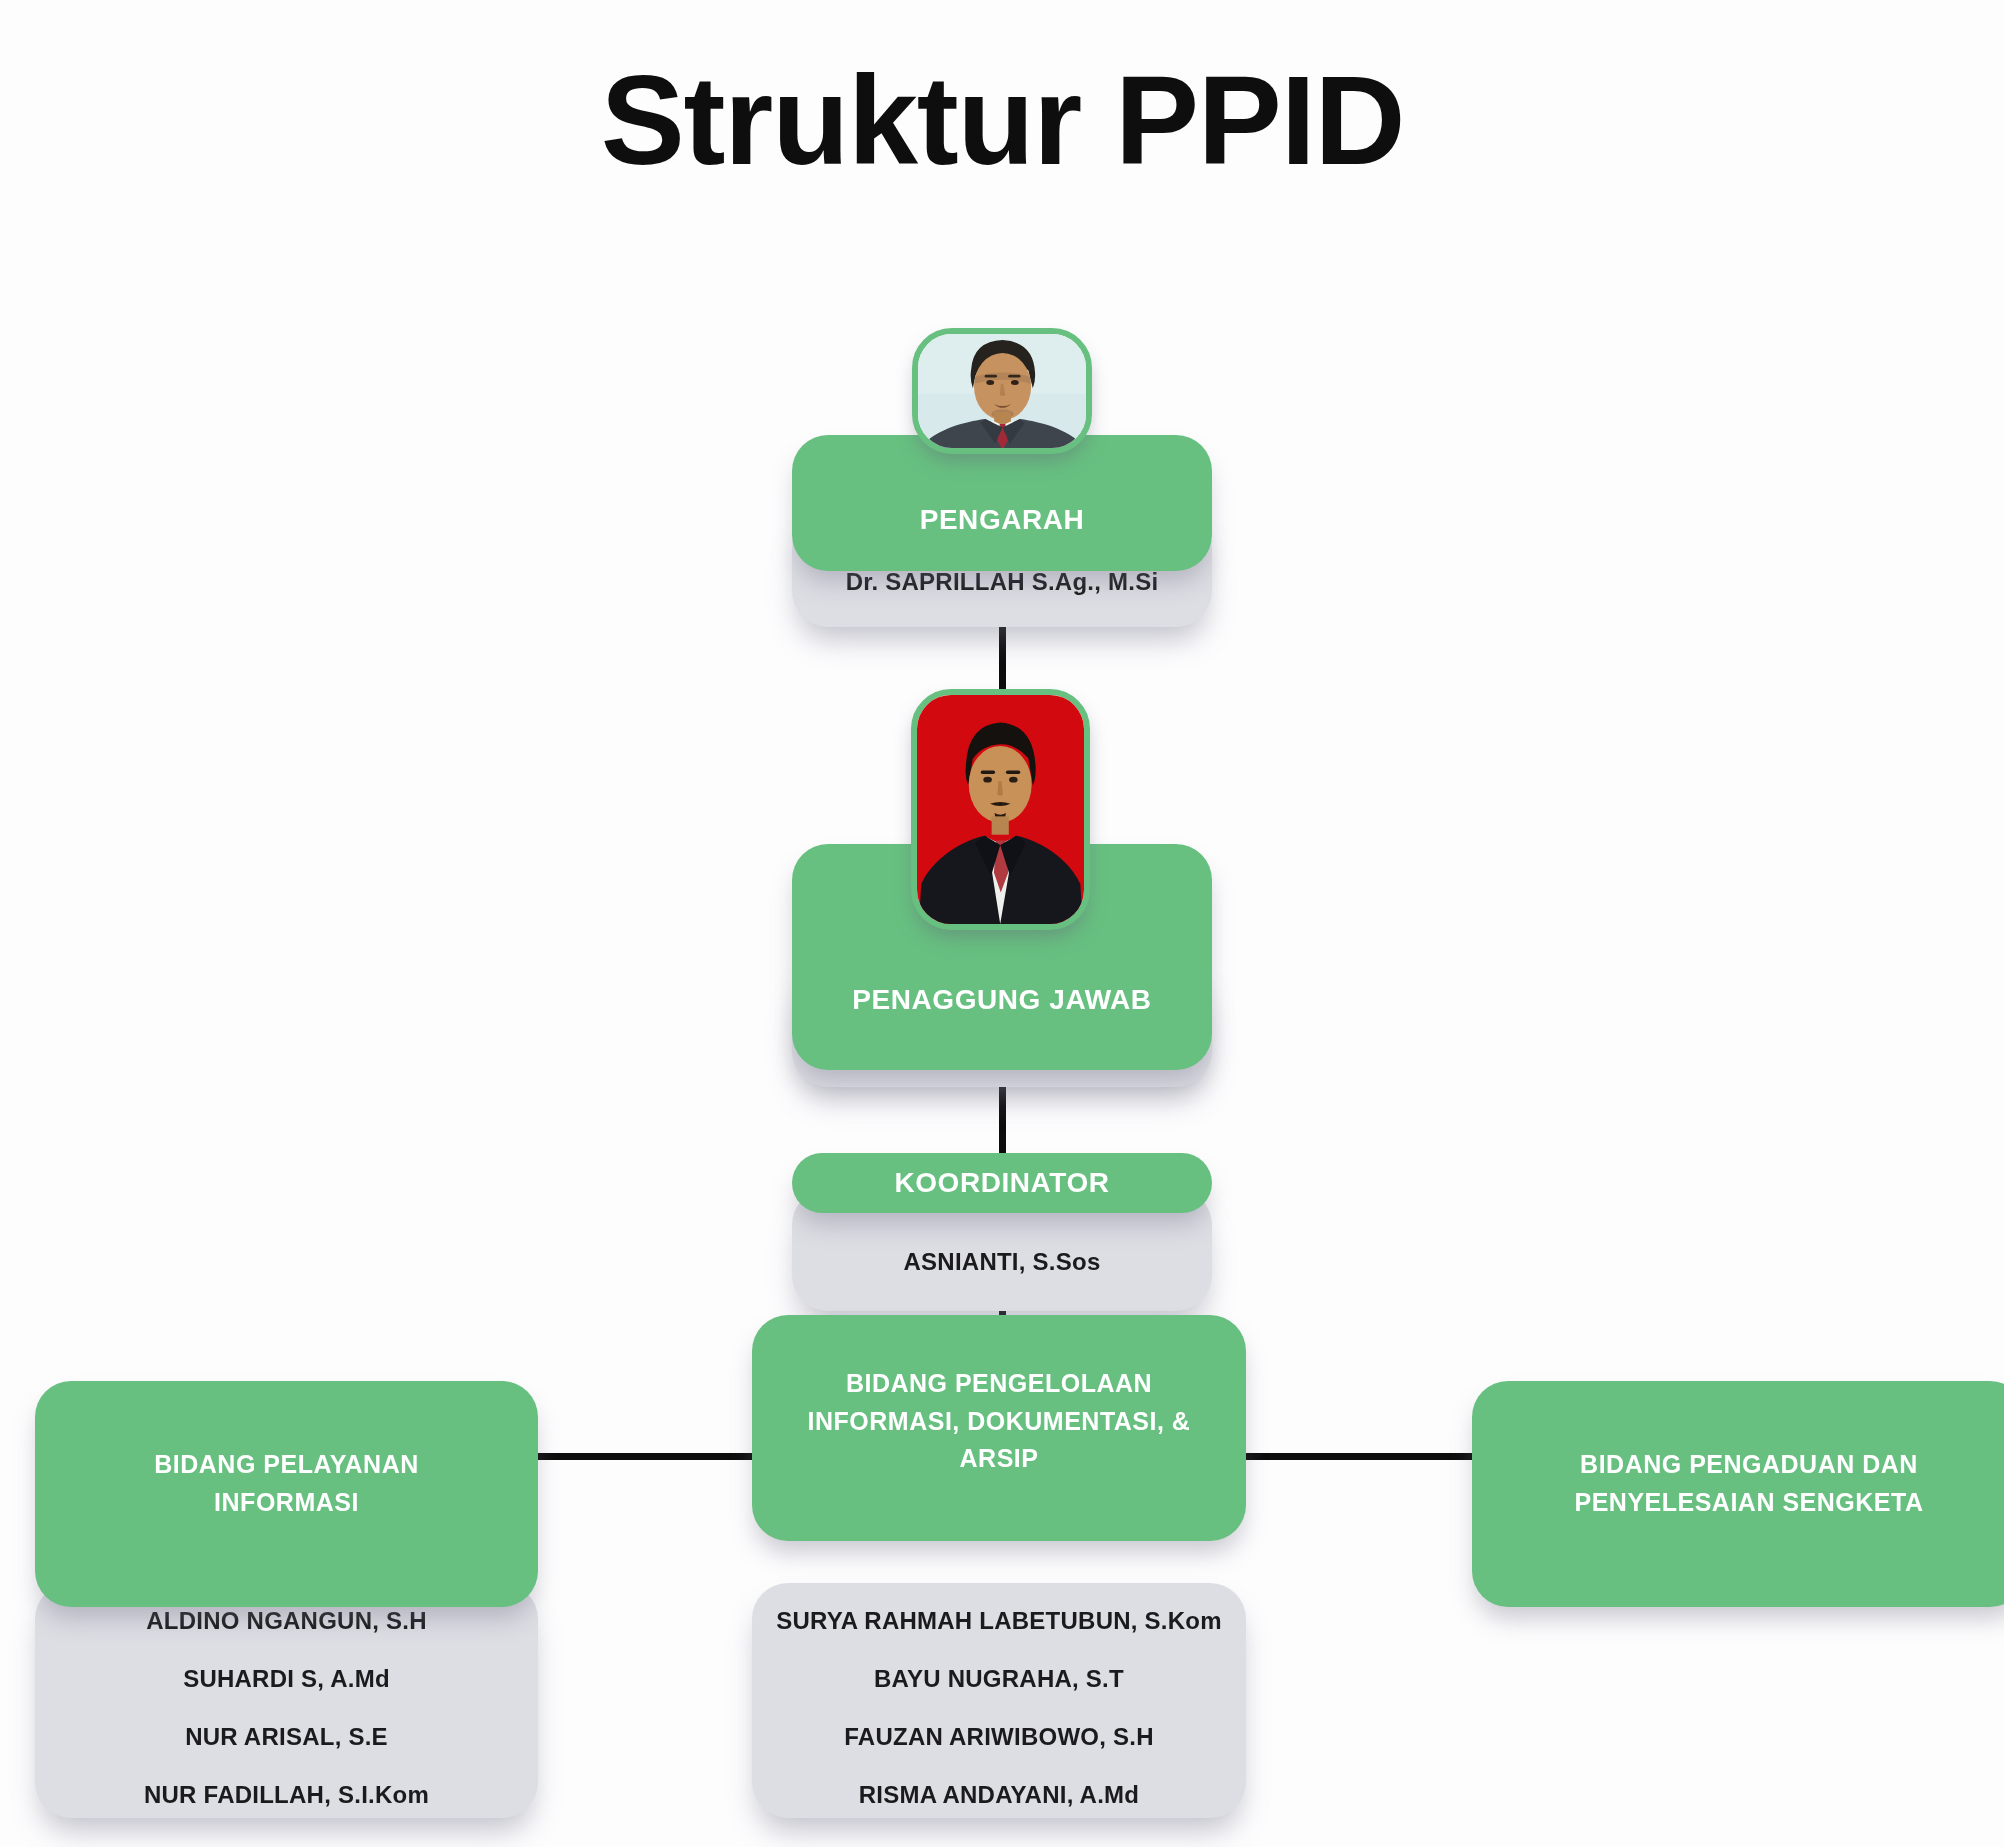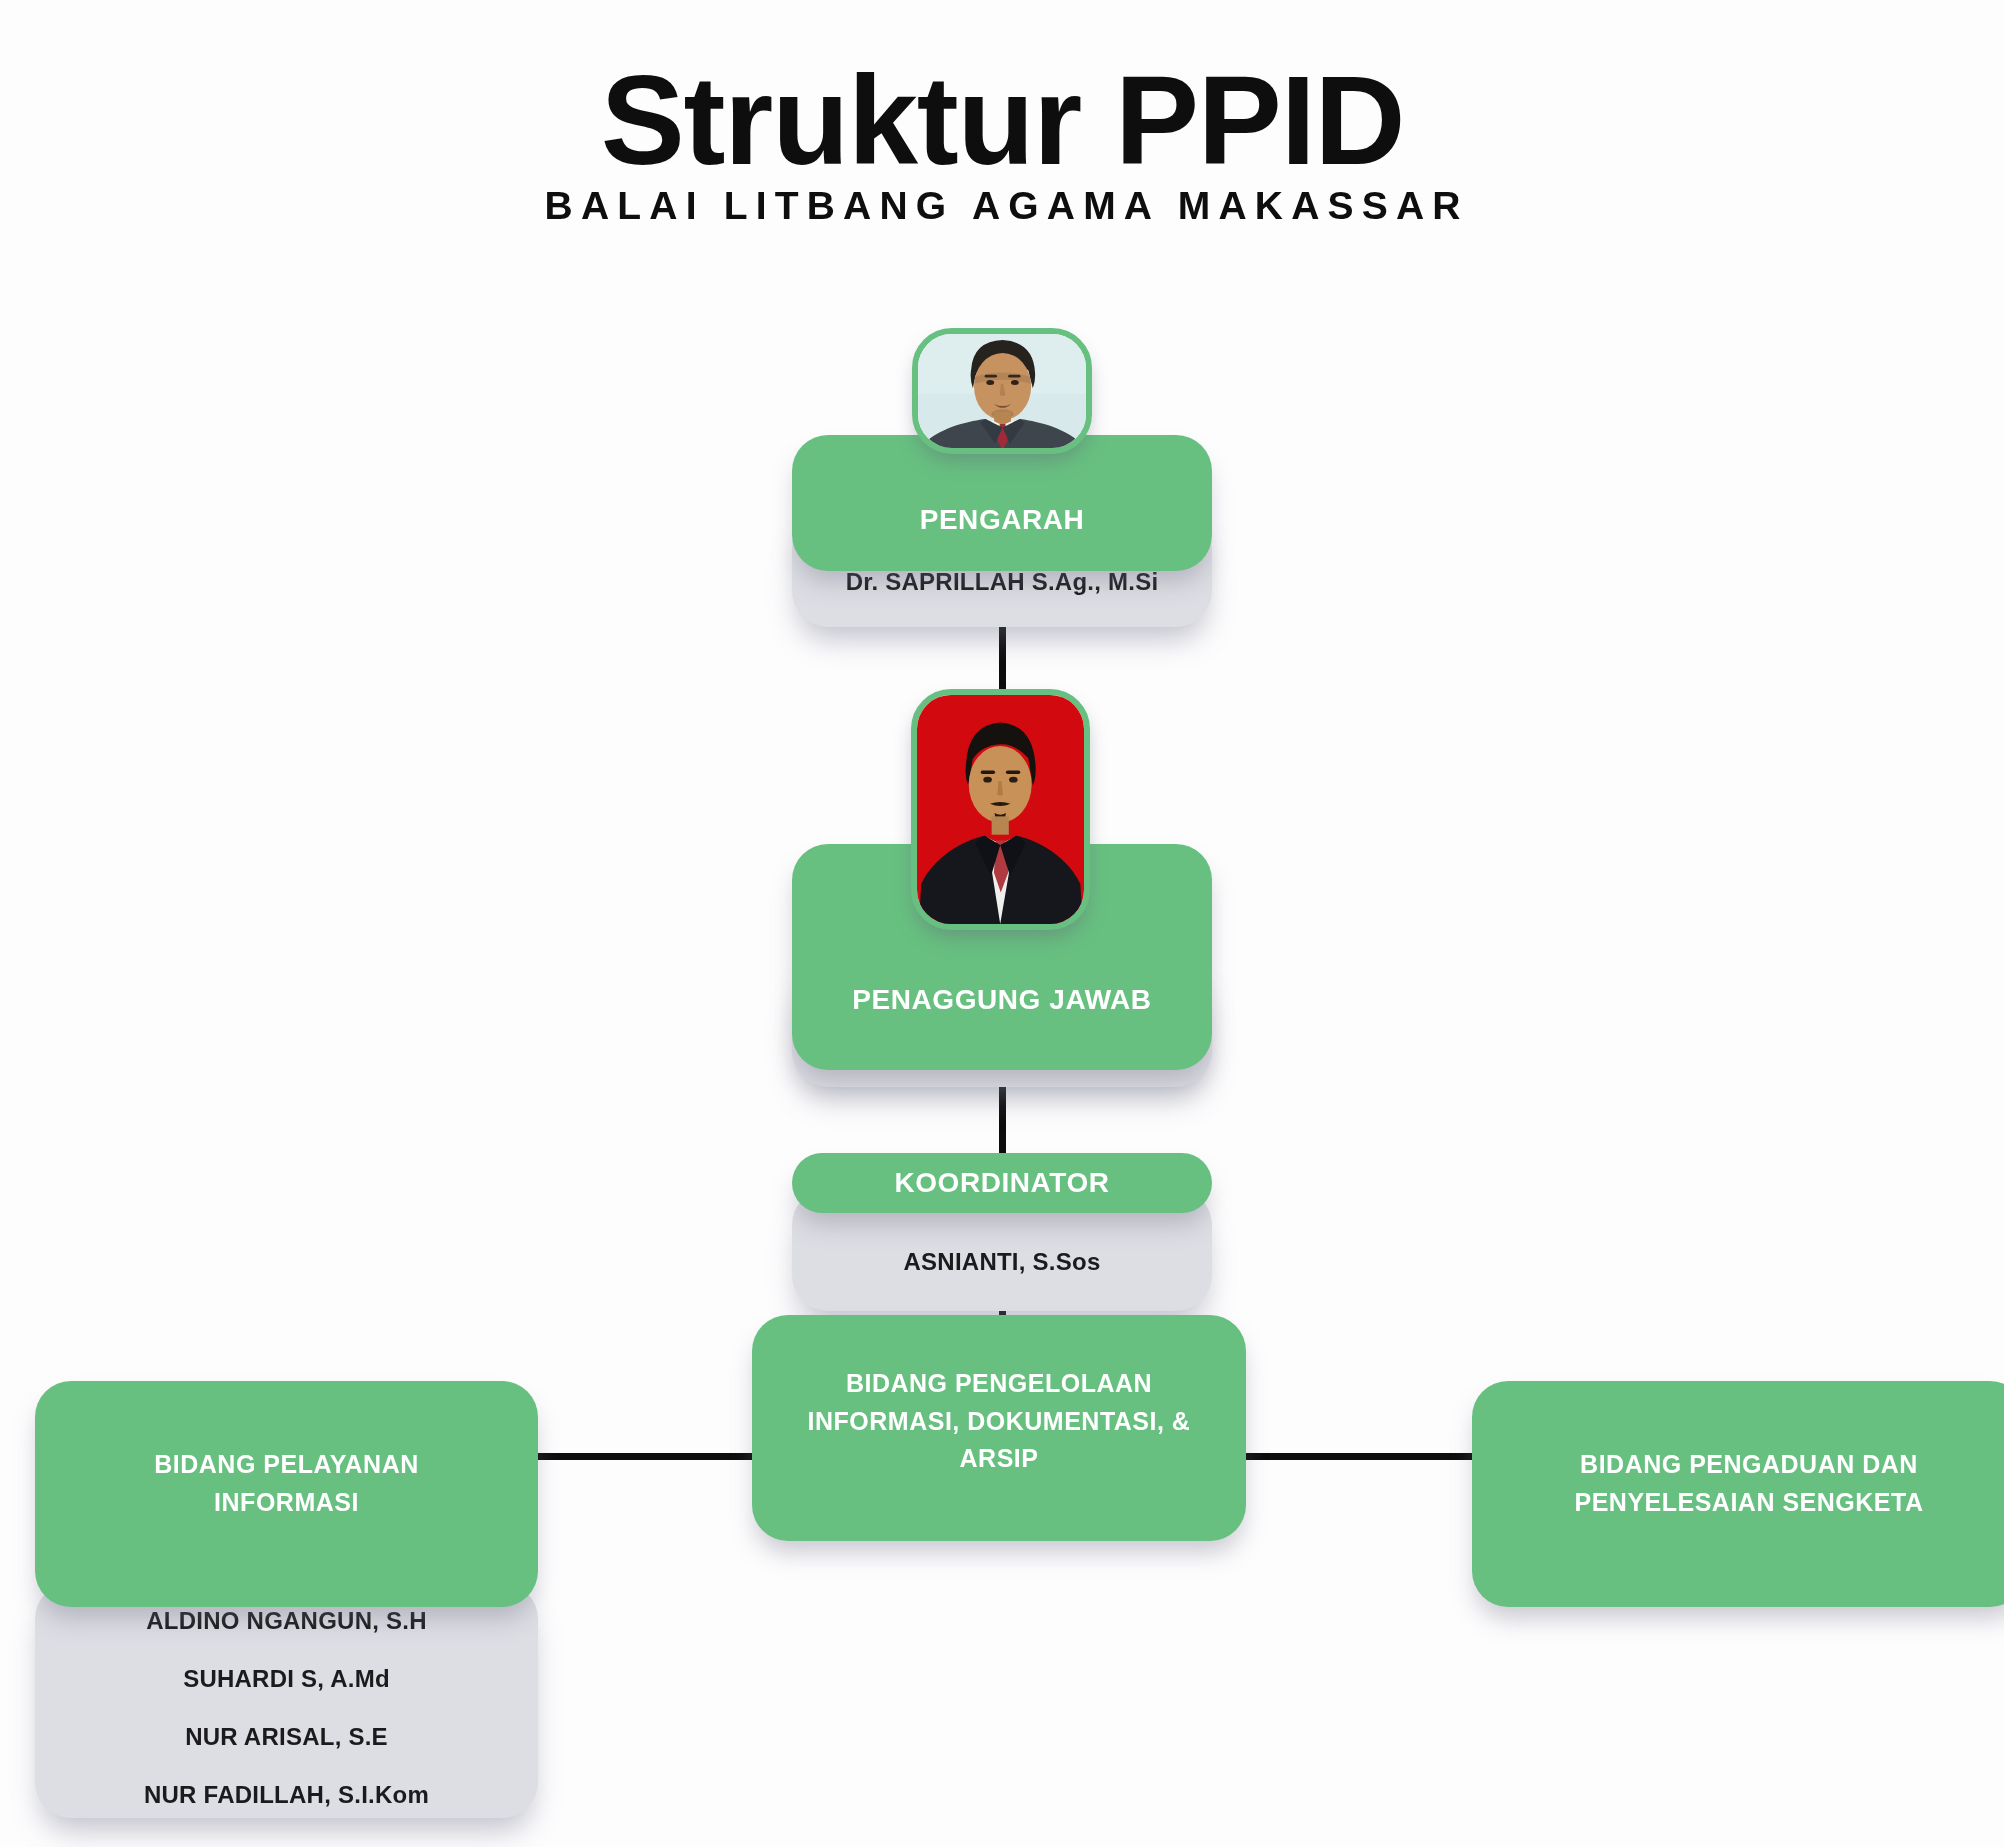--- a/index.html
+++ b/index.html
@@ -56,21 +56,20 @@
     flex-direction:column;justify-content:space-around;align-items:center;
     padding:24px 24px 15.6px 24px;box-sizing:border-box;gap:30px;
   }
 </style>
 </head>
 <body>
 
 <div id="canvas">
 
   <div class="page-title">Struktur PPID</div>
-  <div class="page-subtitle">BALAI LITBANG AGAMA MAKASSAR</div>
 
   <div class="vline" style="left:999px;top:599px;height:93px;"></div>
   <div class="vline" style="left:999px;top:1058px;height:98px;"></div>
   <div class="vline" style="left:999px;top:1281px;height:107px;"></div>
   <div class="hline" style="left:524px;top:1453px;width:963px;"></div>
 
   <div class="gray-box" style="left:792px;top:513px;width:420px;height:90px;padding-top:24px;">
     <div class="person-name">Dr. SAPRILLAH S.Ag., M.Si</div>
   </div>
   <div class="green-box" style="left:792px;top:435px;width:420px;height:102px;padding-top:34px;">
@@ -136,20 +135,26 @@
   <div class="gray-box members" style="left:35px;top:1583px;width:503px;height:235px;">
     <div class="person-name">ALDINO NGANGUN, S.H</div>
     <div class="person-name">SUHARDI S, A.Md</div>
     <div class="person-name">NUR ARISAL, S.E</div>
     <div class="person-name">NUR FADILLAH, S.I.Kom</div>
   </div>
   <div class="green-box" style="left:35px;top:1381px;width:503px;height:226px;padding-bottom:20.5px;box-sizing:border-box;">
     <div class="role-label small" style="max-width:337px;">BIDANG PELAYANAN INFORMASI</div>
   </div>
 
+  <div class="gray-box members" style="left:752px;top:1583px;width:494px;height:235px;">
+    <div class="person-name">SURYA RAHMAH LABETUBUN, S.Kom</div>
+    <div class="person-name">BAYU NUGRAHA, S.T</div>
+    <div class="person-name">FAUZAN ARIWIBOWO, S.H</div>
+    <div class="person-name">RISMA ANDAYANI, A.Md</div>
+  </div>
   <div class="green-box" style="left:752px;top:1315px;width:494px;height:226px;padding-bottom:13px;box-sizing:border-box;">
     <div class="role-label small" style="max-width:397px;">BIDANG PENGELOLAAN INFORMASI, DOKUMENTASI, &amp; ARSIP</div>
   </div>
 
   <div class="green-box" style="left:1472px;top:1381px;width:554px;height:226px;padding-bottom:20.5px;box-sizing:border-box;">
     <div class="role-label small" style="max-width:373px;">BIDANG PENGADUAN DAN PENYELESAIAN SENGKETA</div>
   </div>
 
 </div>
 

